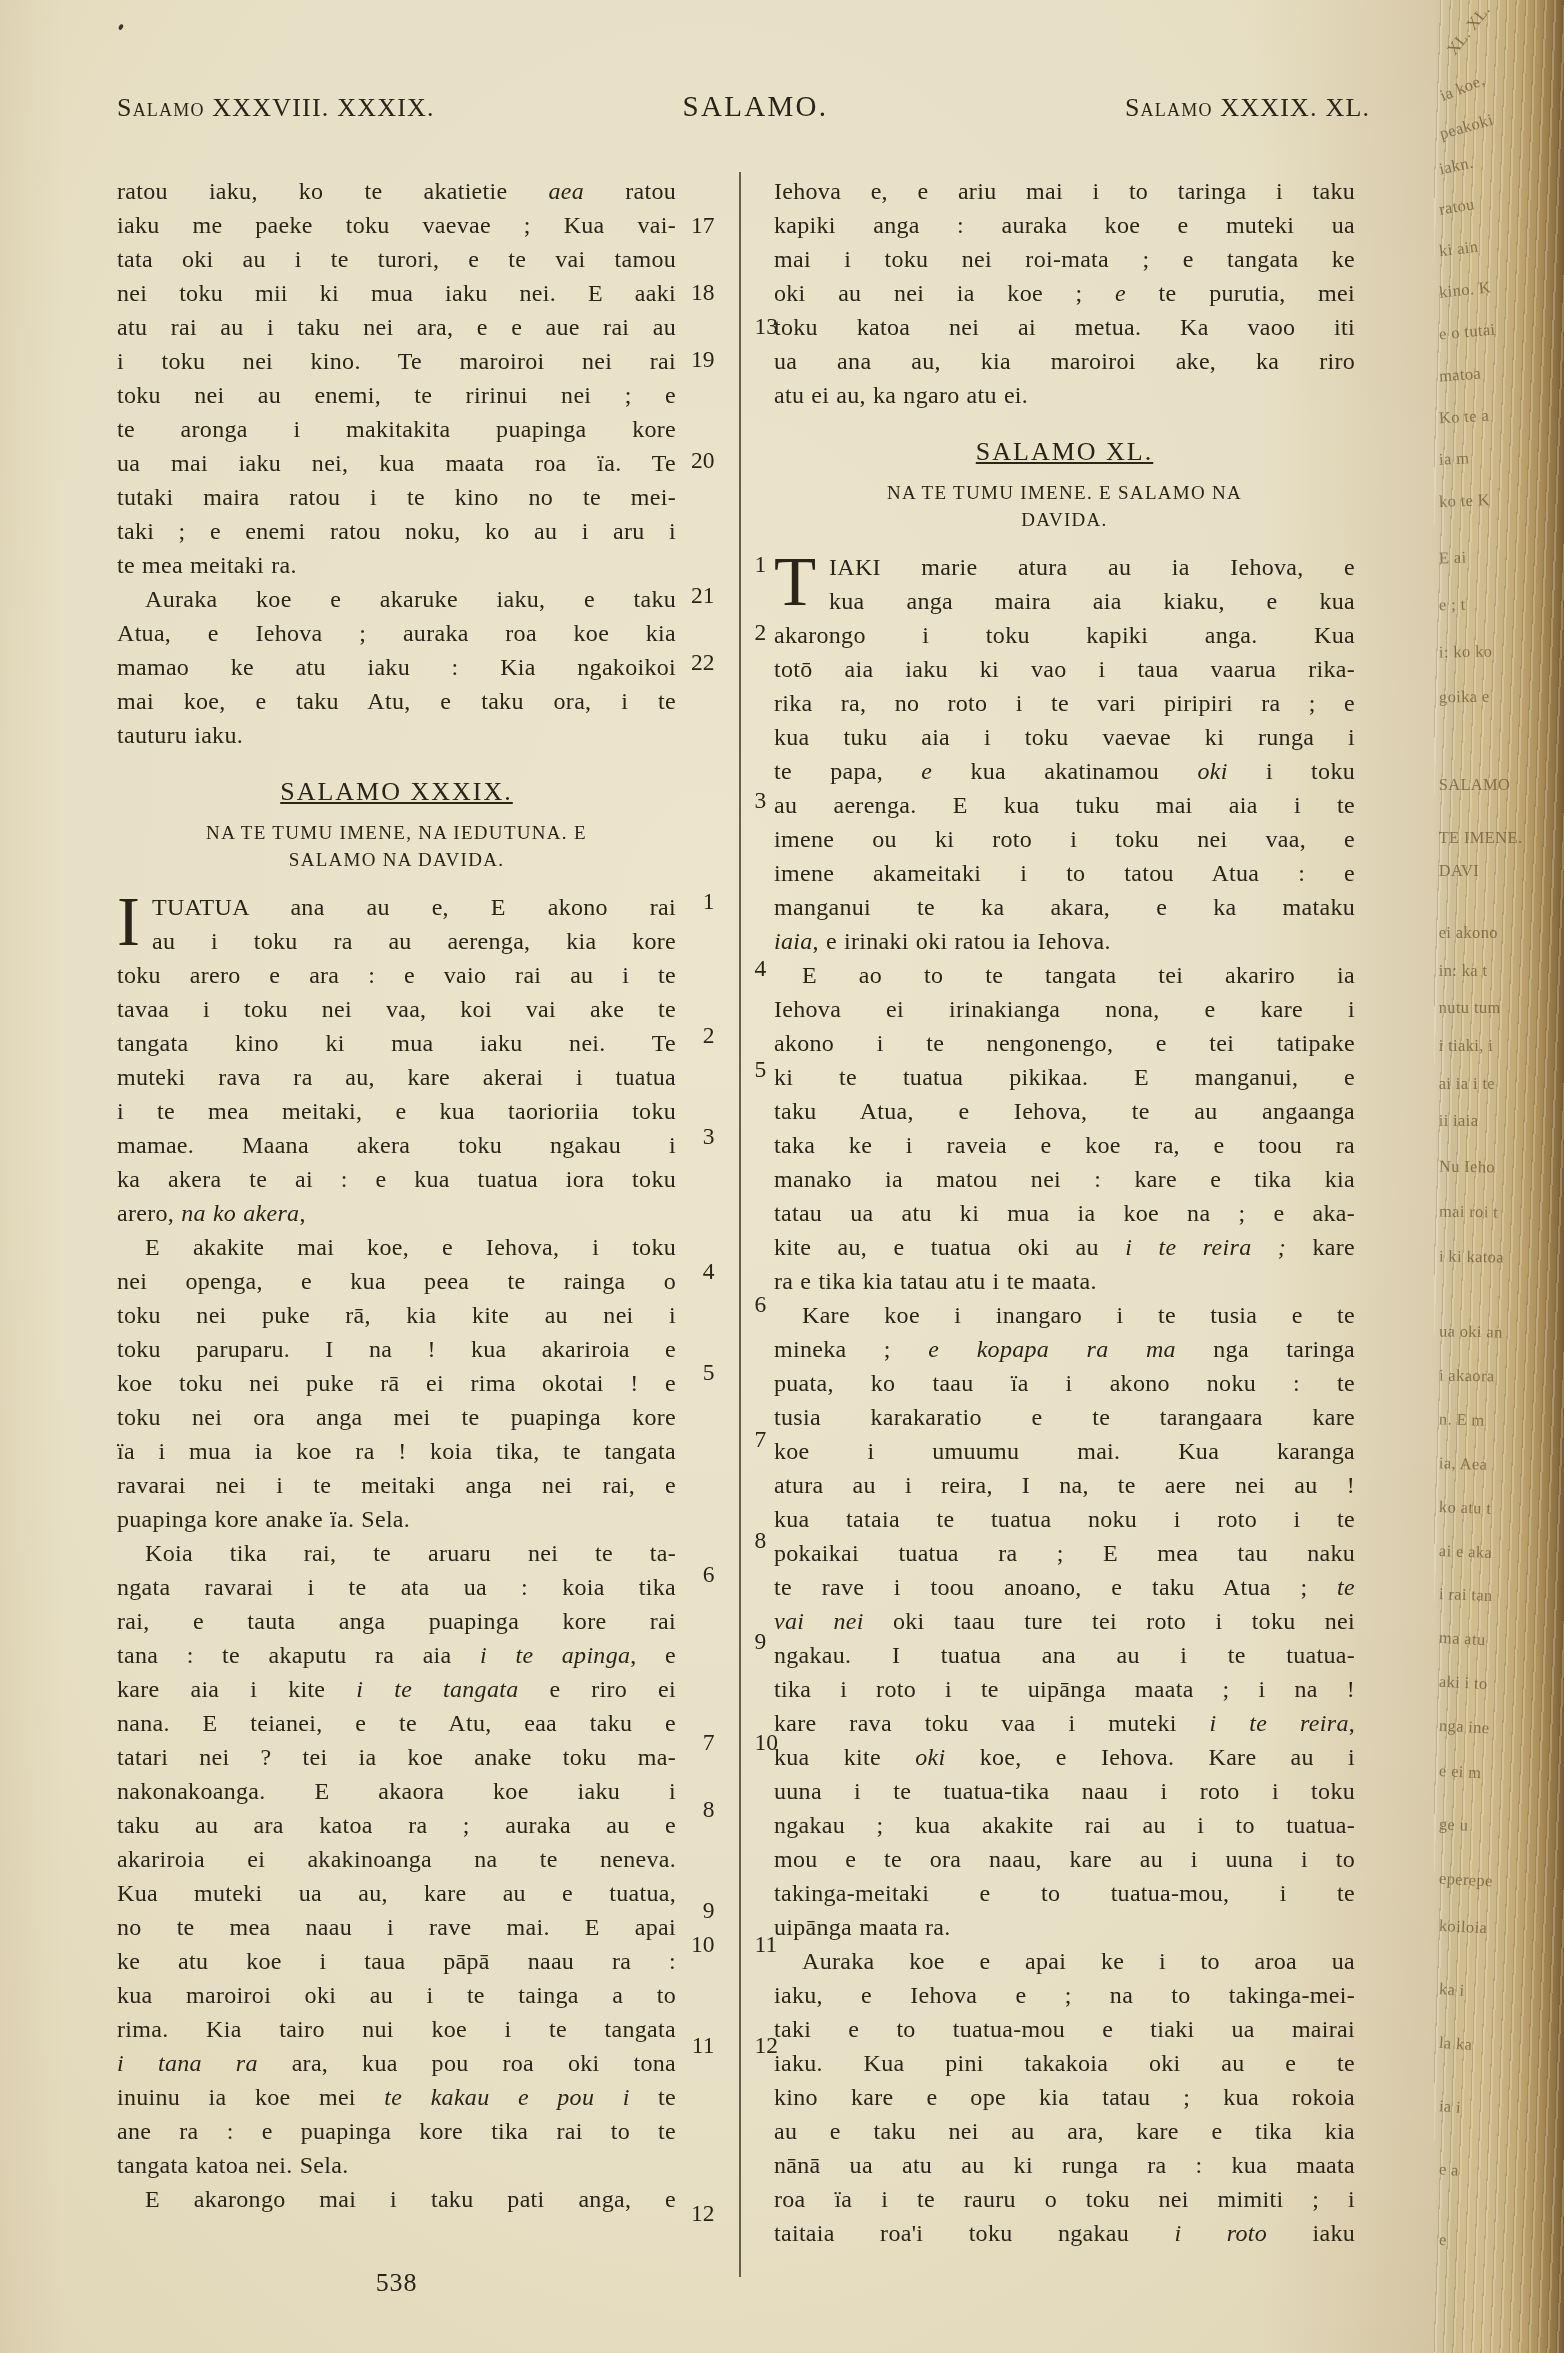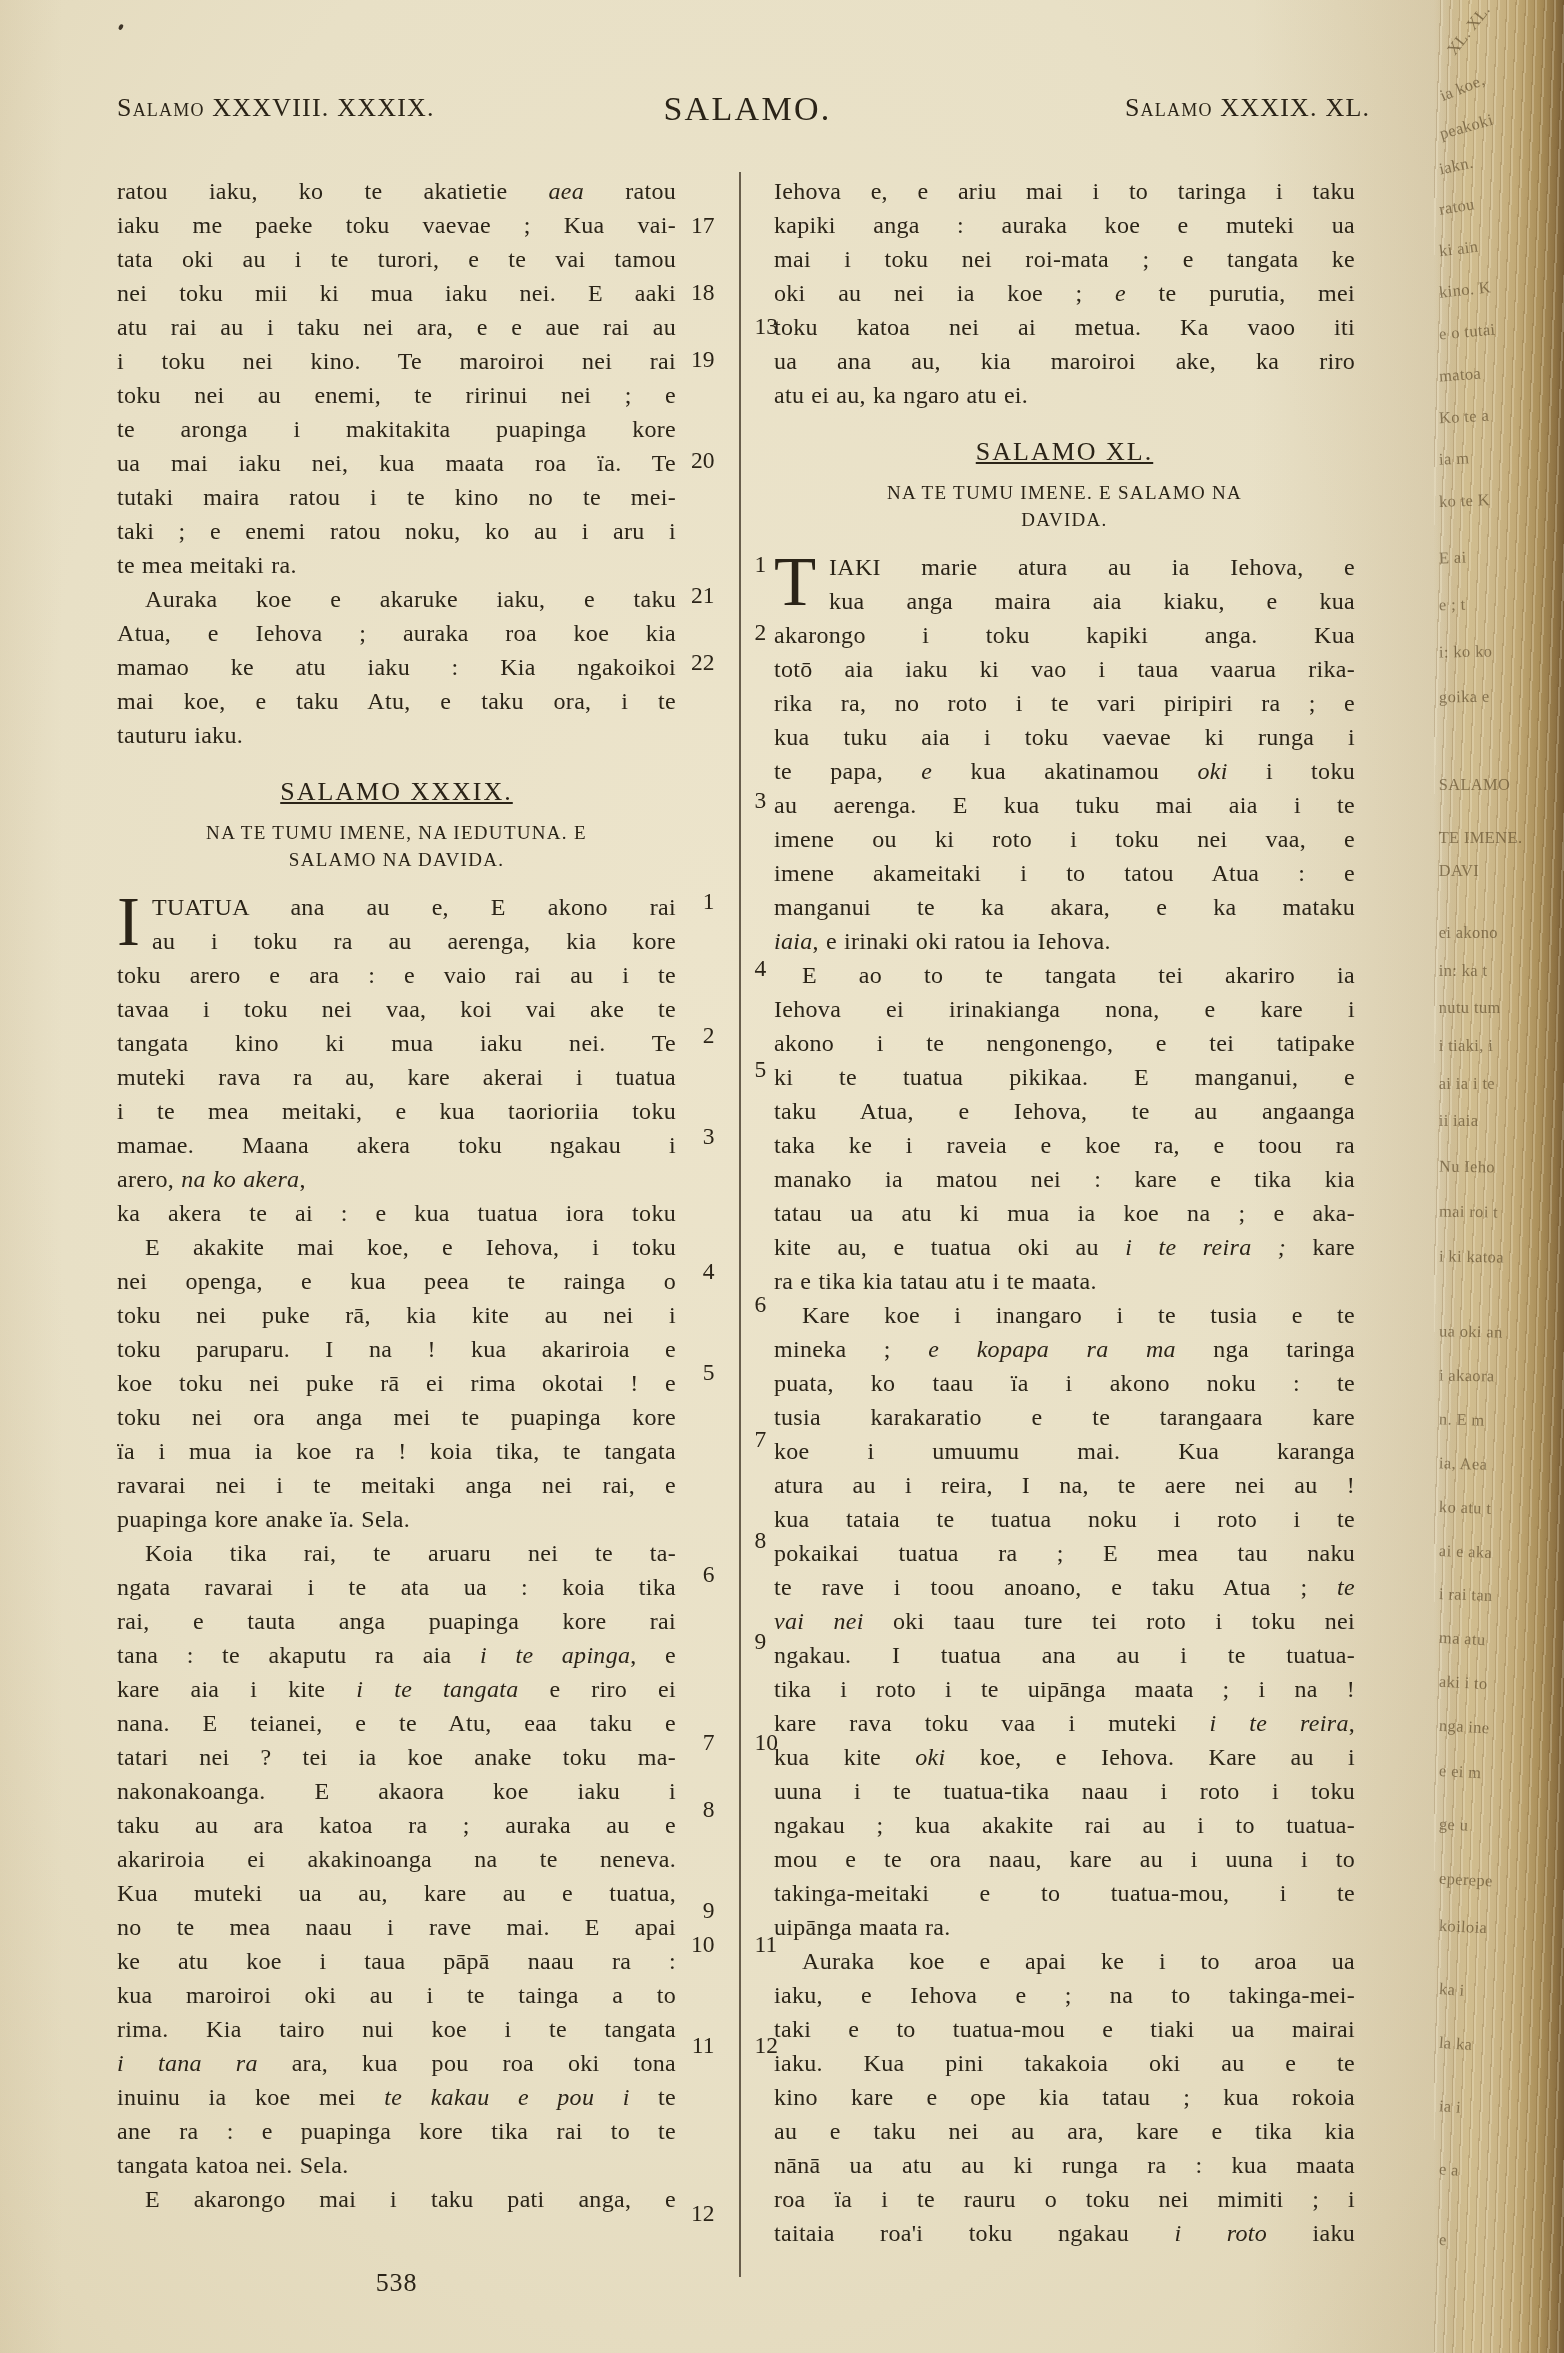--- a/index.html
+++ b/index.html
@@ -10,21 +10,21 @@
     overflow:hidden;
     background:
       linear-gradient(90deg, rgba(160,130,80,.10) 0%, rgba(0,0,0,0) 4%, rgba(0,0,0,0) 80%, rgba(150,115,60,.14) 90%, rgba(120,90,45,.22) 100%),
       radial-gradient(ellipse at 45% 40%, #ece4cb 0%, #e8e0c6 55%, #e2d8ba 85%, #dcd1b0 100%);
     font-family:"Liberation Serif","DejaVu Serif",serif;
     color:#2b2418;
   }
   
   .runhead{position:absolute;top:88px;left:117px;width:1261px;height:39px;}
   .hdr-left{position:absolute;left:0;top:4.7px;font-variant:small-caps;font-size:26px;letter-spacing:1.2px;}
-  .hdr-center{position:absolute;left:0;width:100%;text-align:center;top:1.6px;font-size:34px;letter-spacing:2.3px;}
+  .hdr-center{position:absolute;left:8px;width:100%;text-align:center;top:1.6px;font-size:29px;letter-spacing:2.3px;}
   .hdr-right{position:absolute;right:7.8px;top:4.7px;font-variant:small-caps;font-size:26px;letter-spacing:1.2px;}
   
   .column{position:absolute;top:174px;}
   .column.left{left:117px;width:610px;}
   .column.right{left:753px;width:626px;}
   .column.left .col-text{width:559px;}
   .column.right .col-text{margin-left:21px;width:581px;}
   .divider{position:absolute;left:739px;top:172px;width:1.6px;height:2105px;background:rgba(60,50,35,.75);}
   
   .line{
@@ -114,22 +114,22 @@
         <div class="para">
           <span class="dropcap">I</span>
           <div class="line dc-pad" style="padding-left: 35px;">TUATUA ana au e, E akono rai</div>
           <div class="line dc-pad" style="padding-left: 35px;">au i toku ra au aerenga, kia kore</div>
           <div class="line">toku arero e ara :  e vaio rai au i te</div>
           <div class="line">tavaa i toku nei vaa, koi vai ake te</div>
           <div class="line">tangata kino ki mua iaku nei.  Te</div>
           <div class="line">muteki rava ra au, kare akerai i tuatua</div>
           <div class="line">i te mea meitaki, e kua taorioriia toku</div>
           <div class="line">mamae.  Maana akera toku ngakau i</div>
+          <div class="line">ka akera te ai :  e kua tuatua iora toku</div>
           <div class="line lastline">arero, <i>na ko akera</i>,</div>
-          <div class="line">ka akera te ai :  e kua tuatua iora toku</div>
         </div>
         <div class="para">
           <div class="line indent">E akakite mai koe, e Iehova, i toku</div>
           <div class="line">nei openga, e kua peea te rainga o</div>
           <div class="line">toku nei puke rā, kia kite au nei i</div>
           <div class="line">toku paruparu.  I na !  kua akariroia e</div>
           <div class="line">koe toku nei puke rā ei rima okotai !  e</div>
           <div class="line">toku nei ora anga mei te puapinga kore</div>
           <div class="line">ïa i mua ia koe ra !  koia tika, te tangata</div>
           <div class="line">ravarai nei i te meitaki anga nei rai, e</div>

